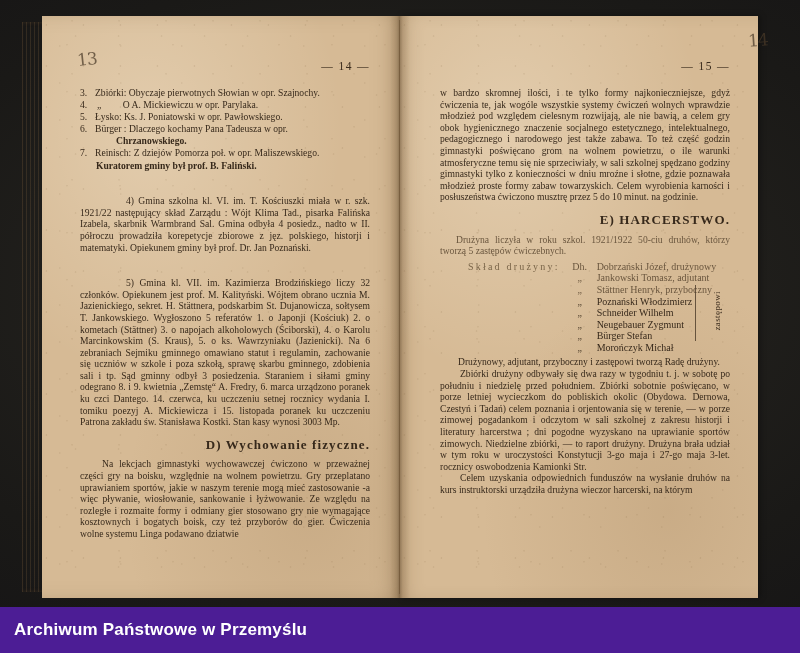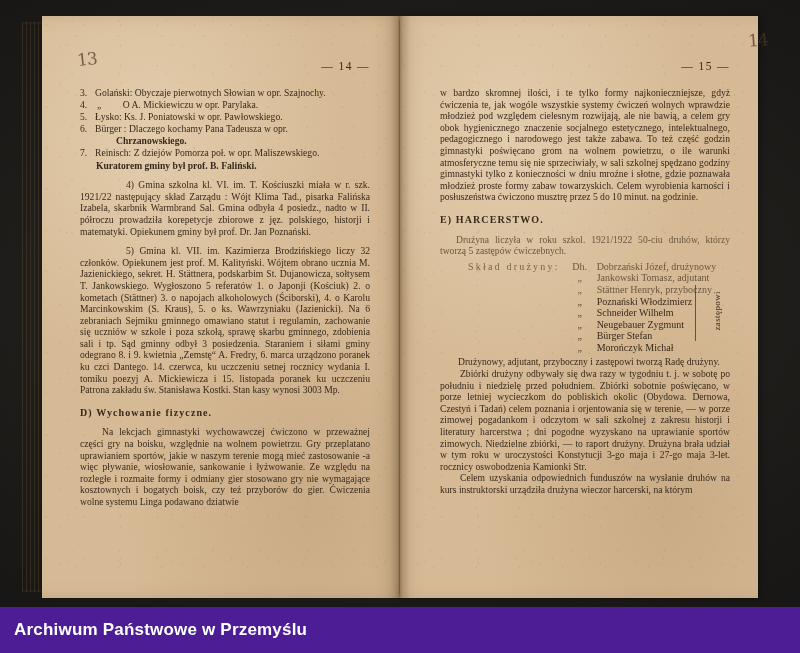--- a/index.html
+++ b/index.html
@@ -158,42 +158,42 @@
     margin: 0;
     font-size: 9.6px;
     line-height: 11.6px;
     text-align: justify;
     text-justify: inter-word;
     hyphens: manual;
     color: #37291b;
   }
 
   .indent { text-indent: 20px; }
-  .para-gap { margin-top: 8px; }
+  .para-gap { margin-top: 24px; }
 
   ul.numlist { margin: 0; padding: 0; list-style: none; }
   ul.numlist .li {
     display: flex;
     text-align: left;
     margin-bottom: 0.5px;
   }
   ul.numlist .li .num {
     flex: 0 0 15px;
     text-align: left;
   }
   ul.numlist .li .body {
     flex: 1 1 auto;
     text-align: justify;
   }
   .li.cont { padding-left: 36px; display: block; font-weight: bold; }
 
   .heading {
-    text-align: left;
+    text-align: right;
     font-weight: bold;
-    font-size: 10px;
+    font-size: 13px;
     letter-spacing: .5px;
     margin: 11px 0 8px;
   }
   .subheading {
     text-align: center;
     font-weight: bold;
     font-size: 10px;
     margin: 9px 0 6px;
   }
   .heading-spaced { letter-spacing: 1.1px; }
@@ -288,21 +288,21 @@
 
     <div class="gutter"></div>
     <div class="gutter-line"></div>
 
     <div class="textblock tb-left">
       <div class="folionum">— 14 —</div>
 
       <ul class="numlist">
         <li class="li">
           <span class="num">3.</span>
-          <span class="body">Golański: Obyczaje pierwotnych Słowian w opr. Szajnochy.</span>
+          <span class="body">Zbiórki: Obyczaje pierwotnych Słowian w opr. Szajnochy.</span>
         </li>
         <li class="li">
           <span class="num">4.</span>
           <span class="body"> „   O A. Mickiewiczu w opr. Parylaka.</span>
         </li>
         <li class="li">
           <span class="num">5.</span>
           <span class="body">Łysko: Ks. J. Poniatowski w opr. Pawłowskiego.</span>
         </li>
         <li class="li">

